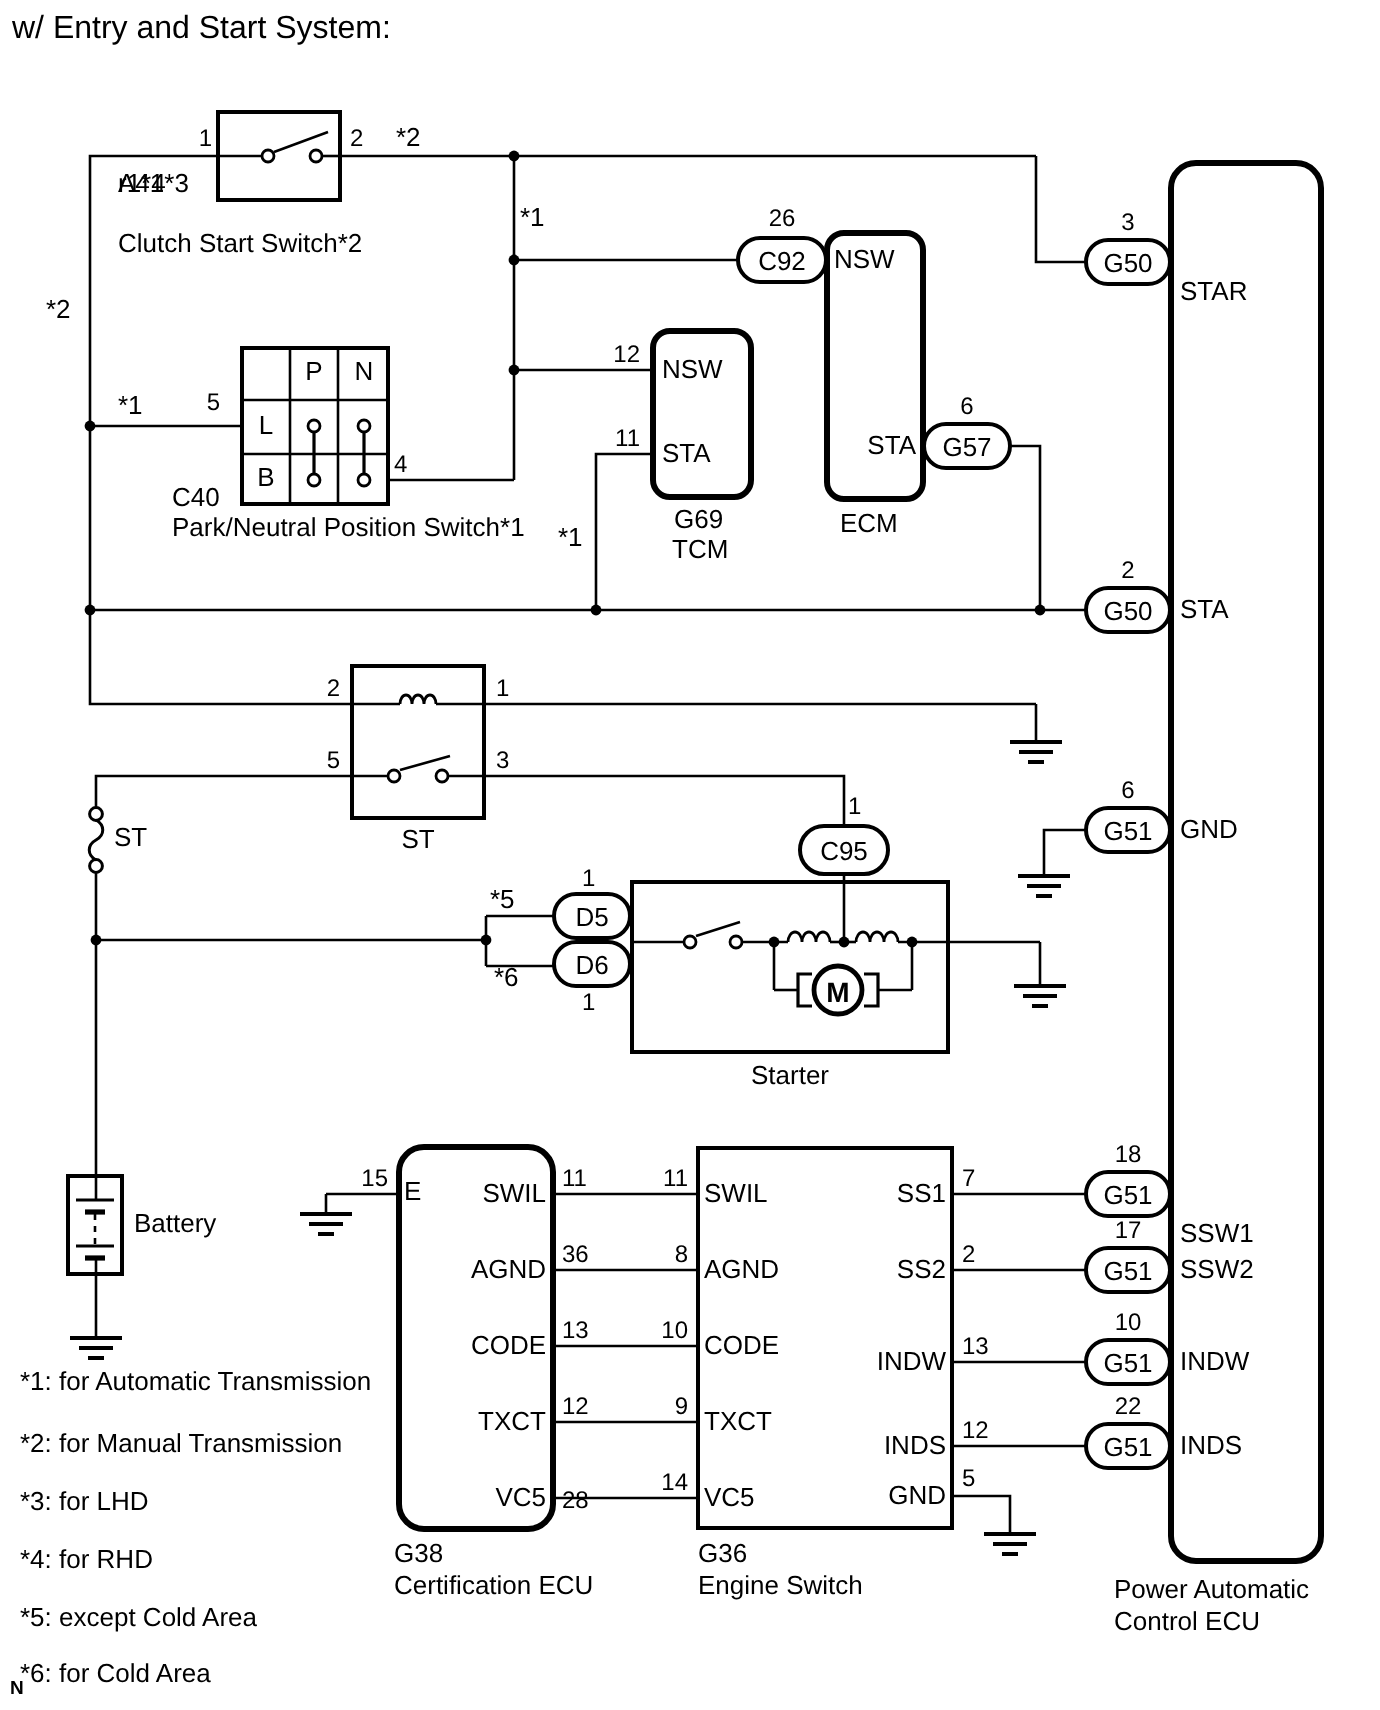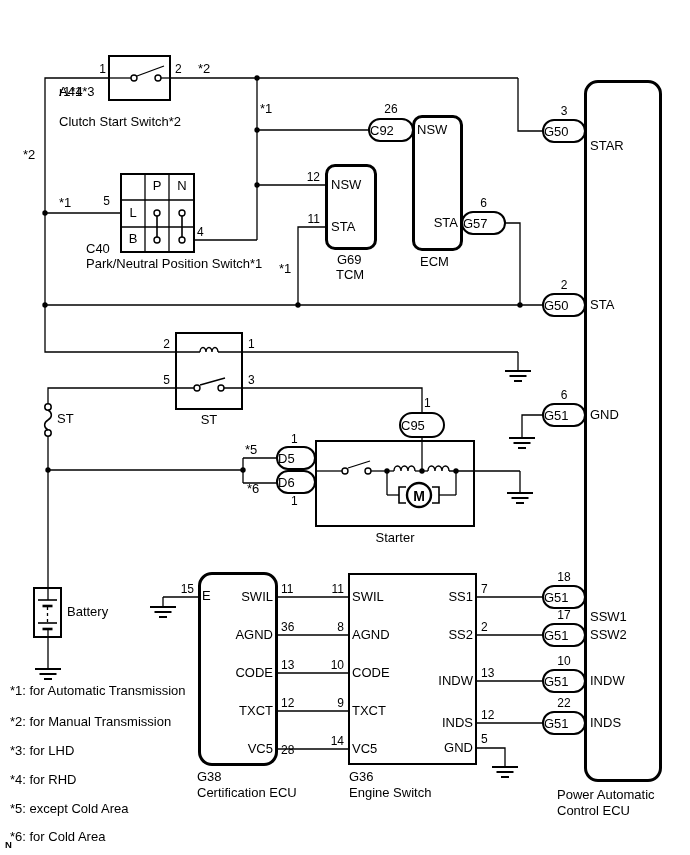--- a/index.html
+++ b/index.html
@@ -2,21 +2,21 @@
 <html><head>
 <meta charset="utf-8">
 <style>
   html,body{margin:0;padding:0;background:#fff;}
   #stage{position:relative;width:690px;height:855px;background:#ffffff;
          font-family:"Liberation Sans", sans-serif;color:#000;overflow:hidden;}
   #wires{position:absolute;left:0;top:0;z-index:1;}
   .box{position:absolute;border:2.5px solid #000;box-sizing:border-box;z-index:2;background:transparent;}
   .rbox{border-width:3px;border-radius:12px;}
   .pill{position:absolute;background:#fff;border:2.5px solid #000;border-radius:13px;
-        display:flex;align-items:center;justify-content:flex-start;font-size:13px;
+        display:flex;align-items:center;justify-content:center;font-size:13px;
         box-sizing:border-box;z-index:3;}
   .lbl{position:absolute;font-size:13px;line-height:1.15;white-space:nowrap;z-index:4;}
   .pin{font-size:12px;}
   .ctr{text-align:center;}
   .rt{text-align:right;}
   .ttl{font-size:16px;}
   .mot{font-weight:bold;font-size:14px;}
   .tiny{font-size:9.5px;font-weight:bold;}
 </style>
 </head>
@@ -206,20 +206,21 @@
   <div class="pill" style="left:542px;top:623px;width:44px;height:24px;">
       <span>G51</span>
     </div>
   <div class="pill" style="left:542px;top:669px;width:44px;height:24px;">
       <span>G51</span>
     </div>
   <div class="pill" style="left:542px;top:711px;width:44px;height:24px;">
       <span>G51</span>
     </div>
 
+  <div class="lbl ttl" style="left:6px;top:6px;">w/ Entry and Start System:</div>
 
   <div class="lbl pin rt" style="left:90px;top:63px;width:16px;">1</div>
   <div class="lbl pin" style="left:175px;top:63px;">2</div>
   <div class="lbl" style="left:198px;top:62px;">*2</div>
   <div class="lbl" style="left:260px;top:102px;">*1</div>
   <div class="lbl" style="left:23px;top:148px;">*2</div>
   <div class="lbl" style="left:59px;top:85px;">A41*3</div>
   <div class="lbl" style="left:59px;top:85px;">r1*4</div>
   <div class="lbl" style="left:59px;top:115px;">Clutch Start Switch*2</div>
 

